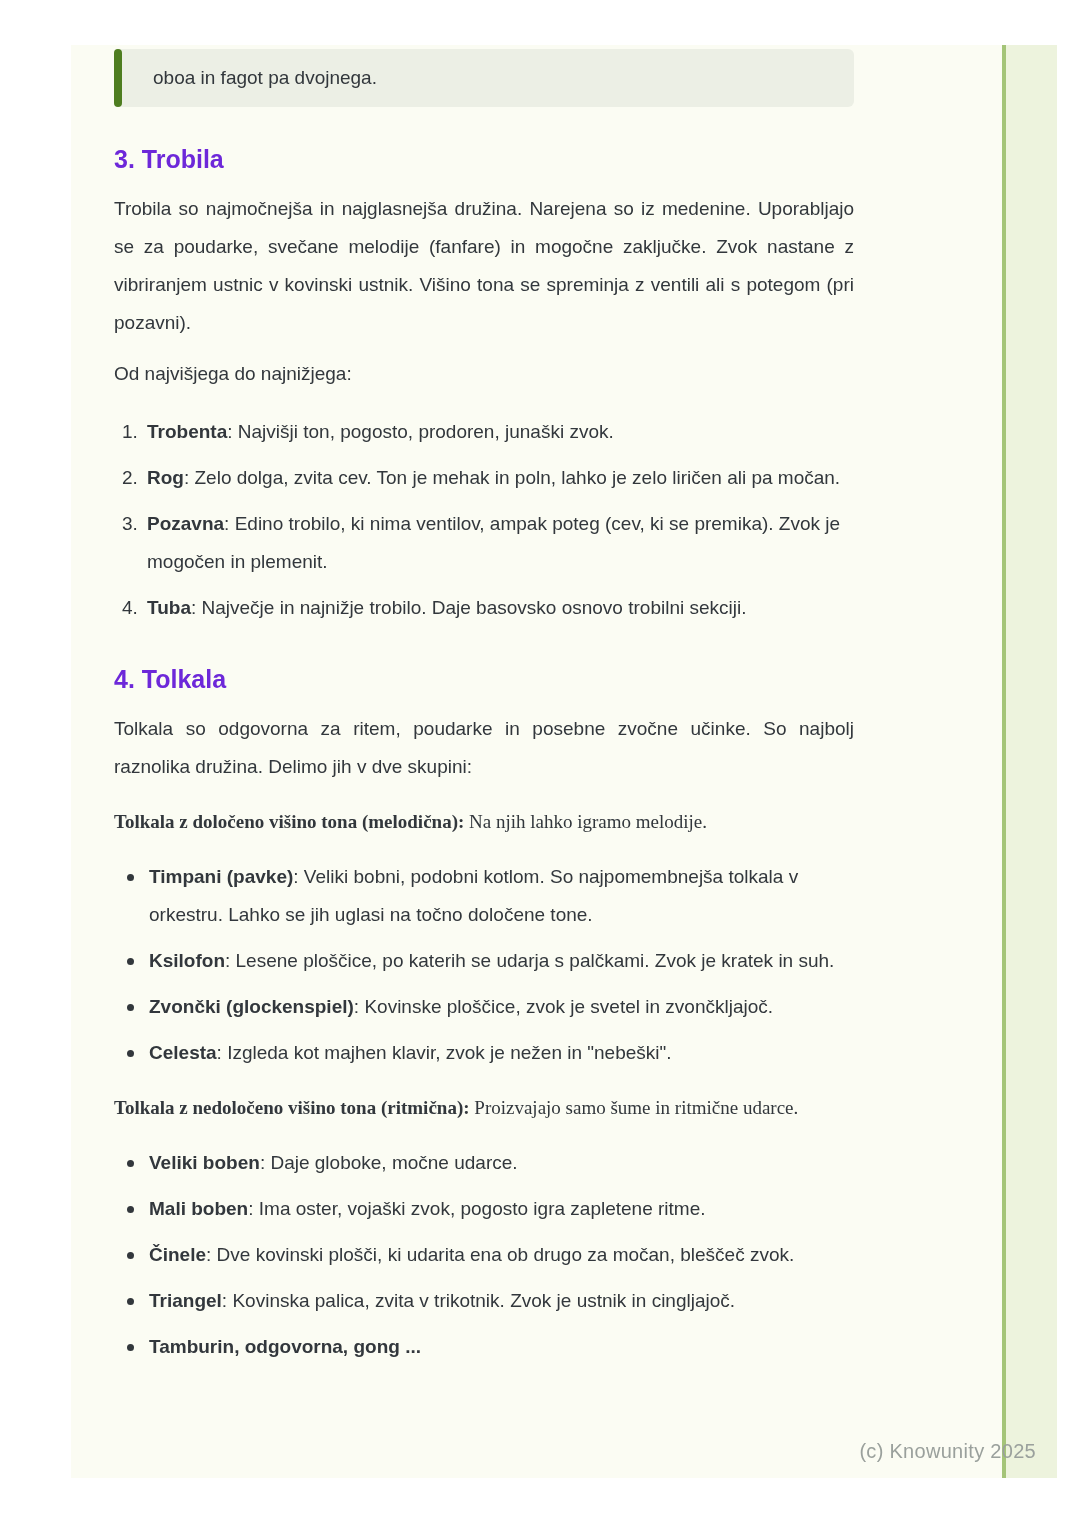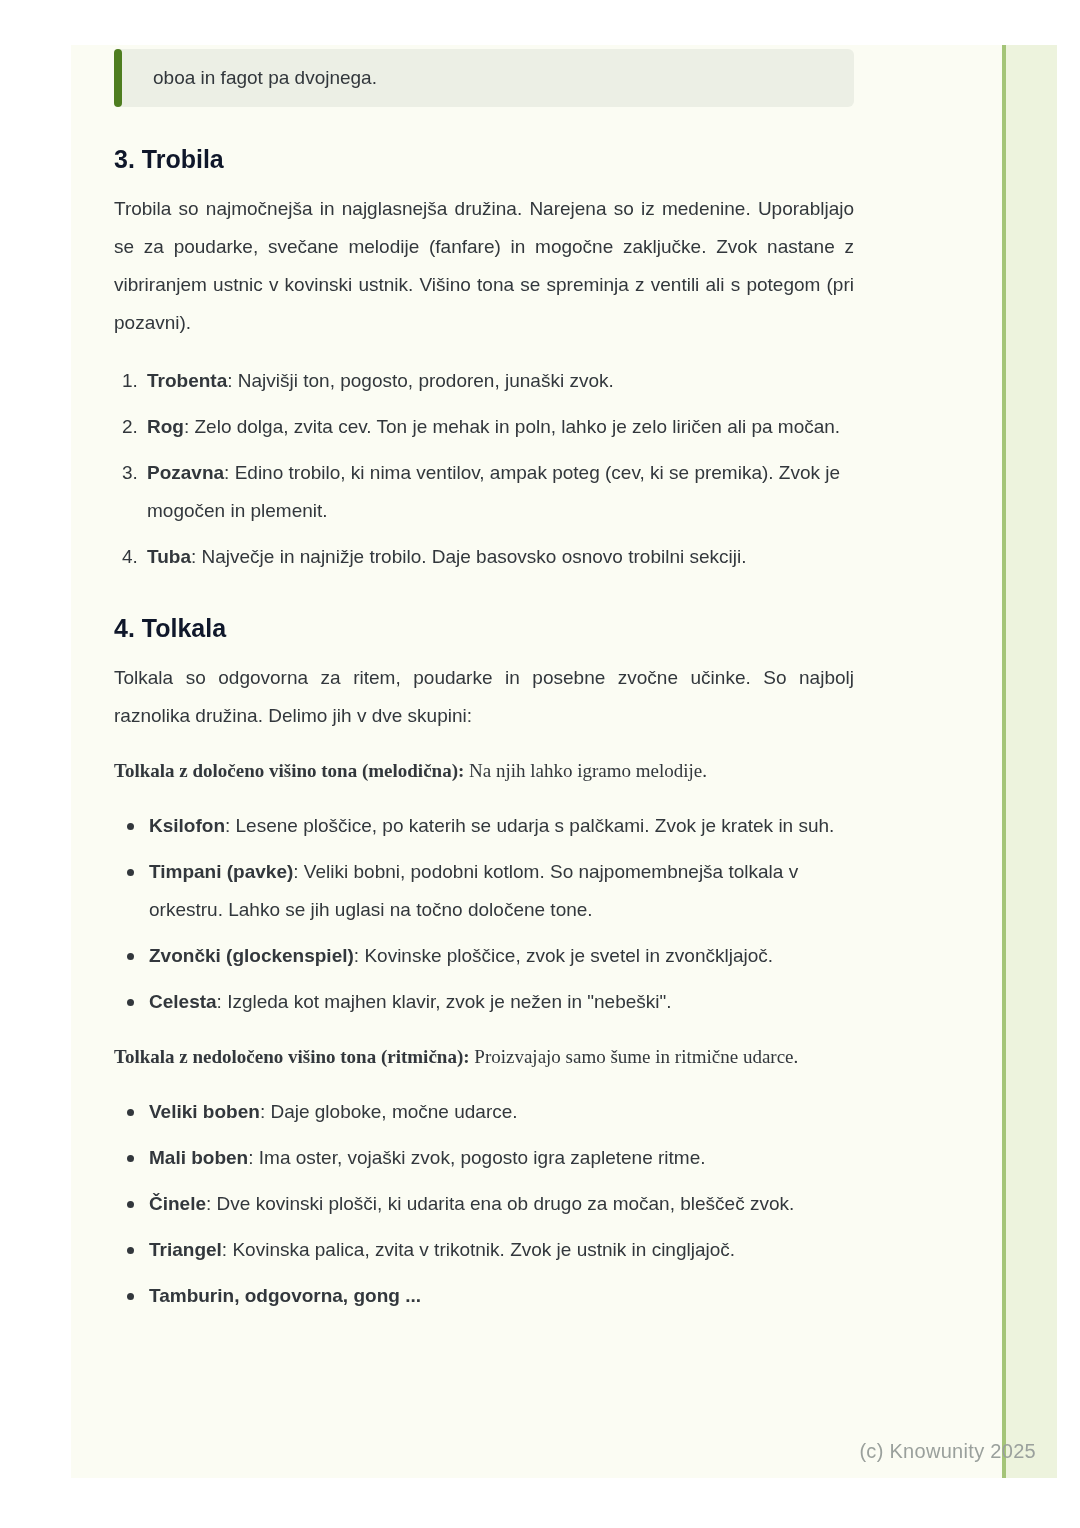--- a/index.html
+++ b/index.html
@@ -58,21 +58,21 @@
     position: absolute;
     left: 0;
     top: 0;
     width: 8px;
     height: 100%;
     background: #4e7d20;
     border-radius: 6px;
   }
   h2.section-heading {
     margin: 37px 0 0;
-    color: #0f172a;
+    color: #6d28d9;
     font-size: 25px;
     line-height: 30px;
     font-weight: 700;
   }
   p { margin: 16px 0 0; }
   p.tight { margin: 13px 0 0; }
   .justify { text-align: justify; }
   b, strong { font-weight: 700; }
 
   ol.num-list {
@@ -133,20 +133,21 @@
 
       <div class="quote-block">
         <span class="quote-bar"></span>
         <span>oboa in fagot pa dvojnega.</span>
       </div>
 
       <h2 class="section-heading">3. Trobila</h2>
 
       <p class="justify">Trobila so najmočnejša in najglasnejša družina. Narejena so iz medenine. Uporabljajo se za poudarke, svečane melodije (fanfare) in mogočne zaključke. Zvok nastane z vibriranjem ustnic v kovinski ustnik. Višino tona se spreminja z ventili ali s potegom (pri pozavni).</p>
 
+      <p class="tight">Od najvišjega do najnižjega:</p>
 
       <ol class="num-list">
         <li>
           <span class="num">1.</span>
           <b>Trobenta</b><span>: Najvišji ton, pogosto, prodoren, junaški zvok.</span>
         </li>
         <li>
           <span class="num">2.</span>
           <b>Rog</b><span>: Zelo dolga, zvita cev. Ton je mehak in poln, lahko je zelo liričen ali pa močan.</span>
         </li>
@@ -164,25 +165,25 @@
 
       <p class="justify">Tolkala so odgovorna za ritem, poudarke in posebne zvočne učinke. So najbolj raznolika družina. Delimo jih v dve skupini:</p>
 
       <p class="lead">
         <b>Tolkala z določeno višino tona (melodična):</b><span> Na njih lahko igramo melodije.</span>
       </p>
 
       <ul class="dot-list">
         <li>
           <span class="dot"></span>
+          <b>Timpani (pavke)</b><span>: Veliki bobni, podobni kotlom. So najpomembnejša tolkala v orkestru. Lahko se jih uglasi na točno določene tone.</span>
+        </li>
+        <li>
+          <span class="dot"></span>
           <b>Ksilofon</b><span>: Lesene ploščice, po katerih se udarja s palčkami. Zvok je kratek in suh.</span>
-        </li>
-        <li>
-          <span class="dot"></span>
-          <b>Timpani (pavke)</b><span>: Veliki bobni, podobni kotlom. So najpomembnejša tolkala v orkestru. Lahko se jih uglasi na točno določene tone.</span>
         </li>
         <li>
           <span class="dot"></span>
           <b>Zvončki (glockenspiel)</b><span>: Kovinske ploščice, zvok je svetel in zvončkljajoč.</span>
         </li>
         <li>
           <span class="dot"></span>
           <b>Celesta</b><span>: Izgleda kot majhen klavir, zvok je nežen in "nebeški".</span>
         </li>
       </ul>

